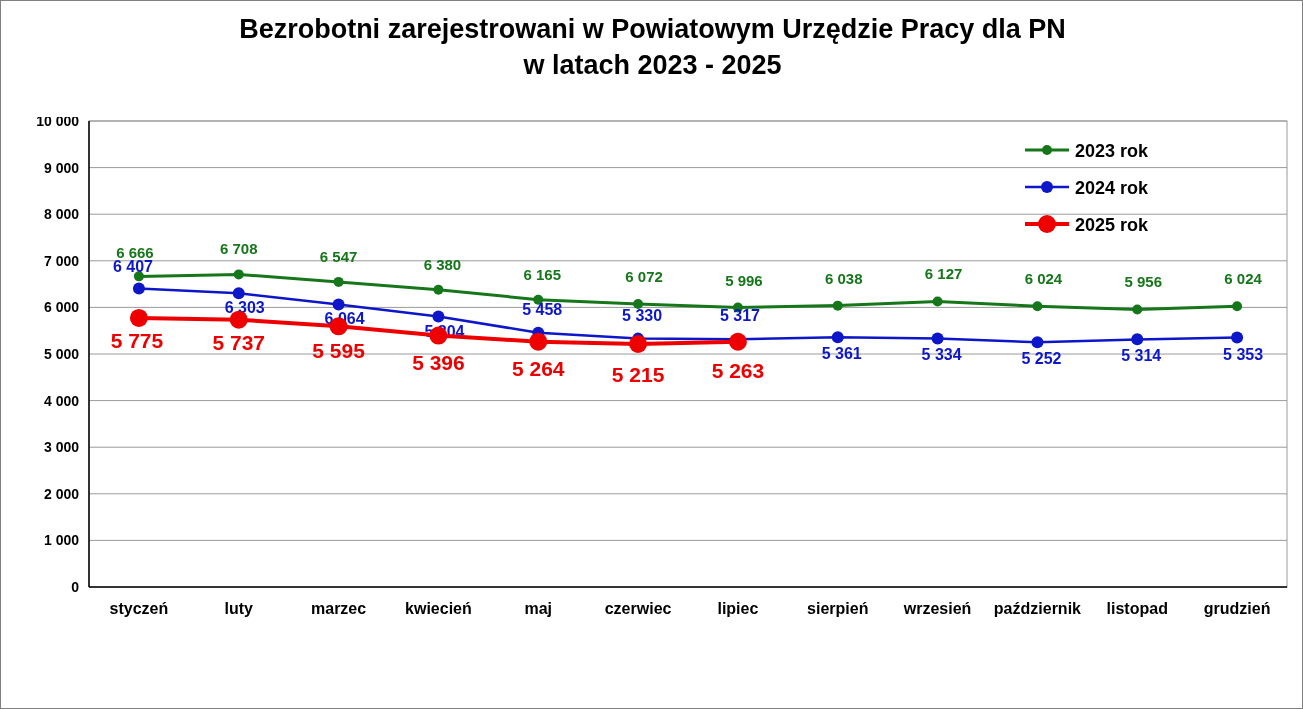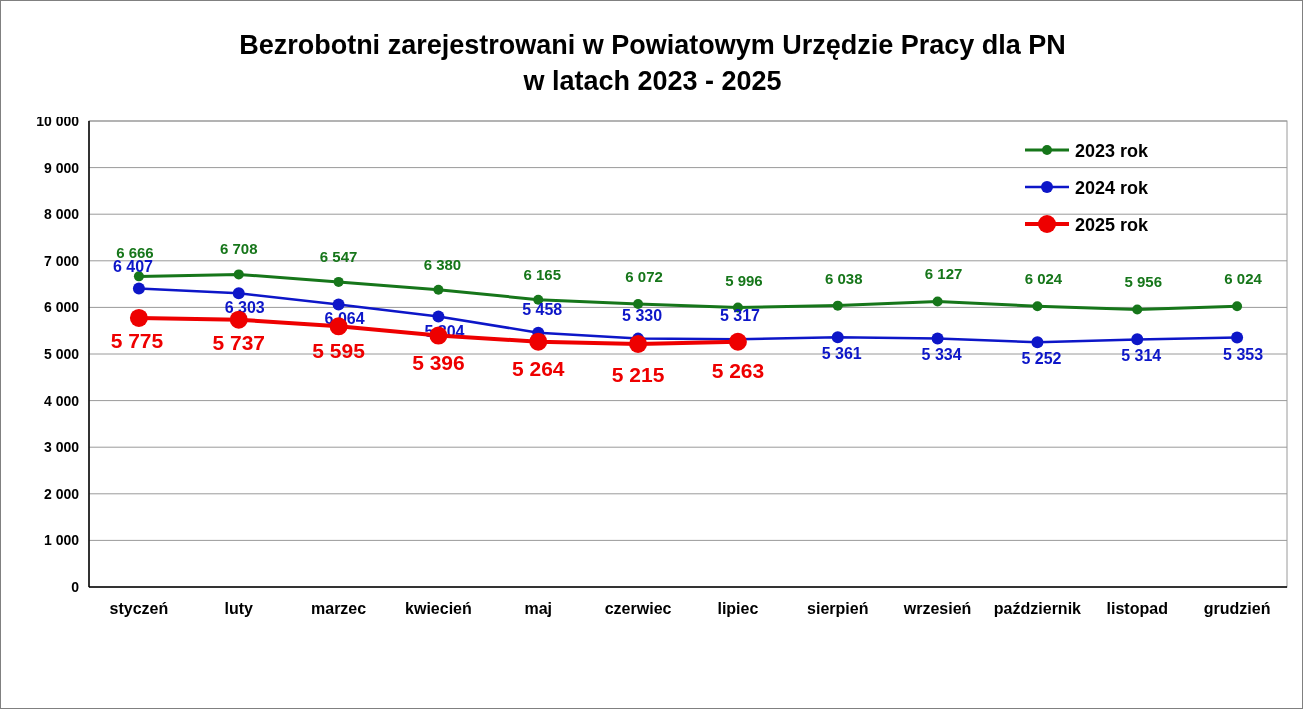--- a/index.html
+++ b/index.html
@@ -13,21 +13,21 @@
     height: 709px;
     background: #ffffff;
     box-sizing: border-box;
     border: 1px solid #808080;
     font-family: "Liberation Sans", sans-serif;
     overflow: hidden;
   }
   #chart-title {
     position: absolute;
     left: 0;
-    top: 26px;
+    top: 10px;
     width: 1303px;
     text-align: center;
     font-size: 27px;
     font-weight: bold;
     color: #000000;
     line-height: 1.35;
     white-space: pre-line;
   }
   #plot-wrap {
     position: absolute;

